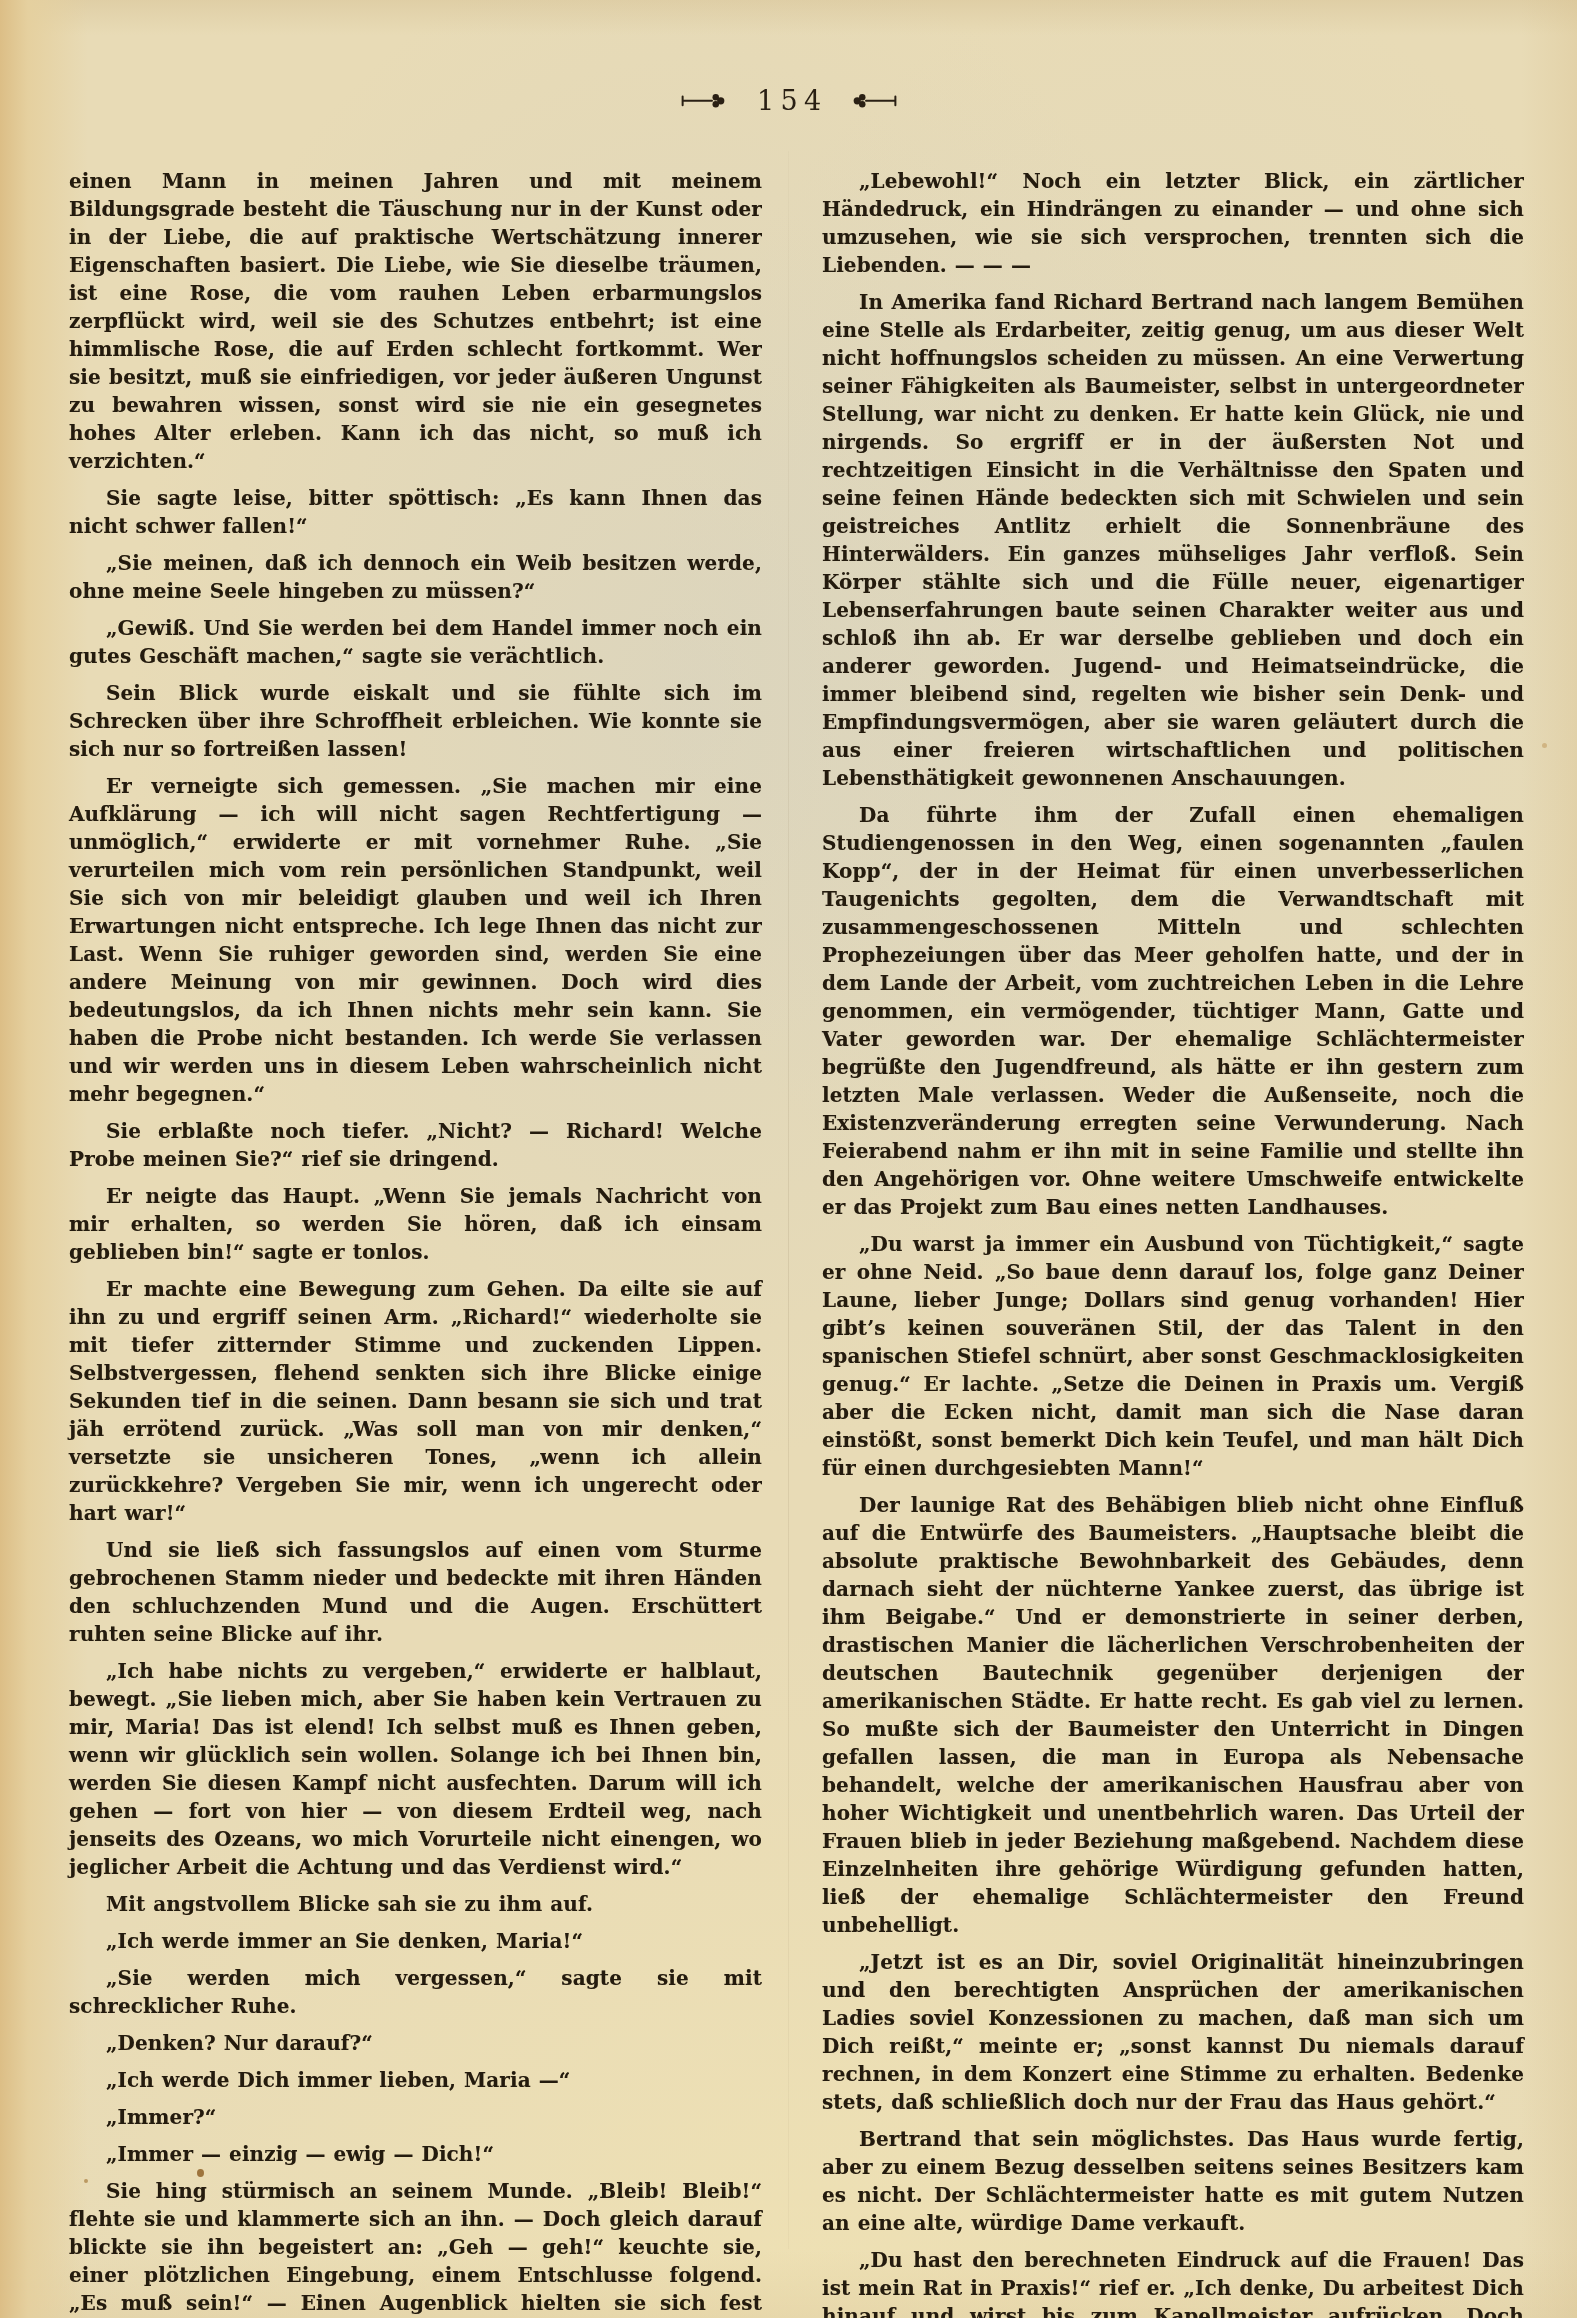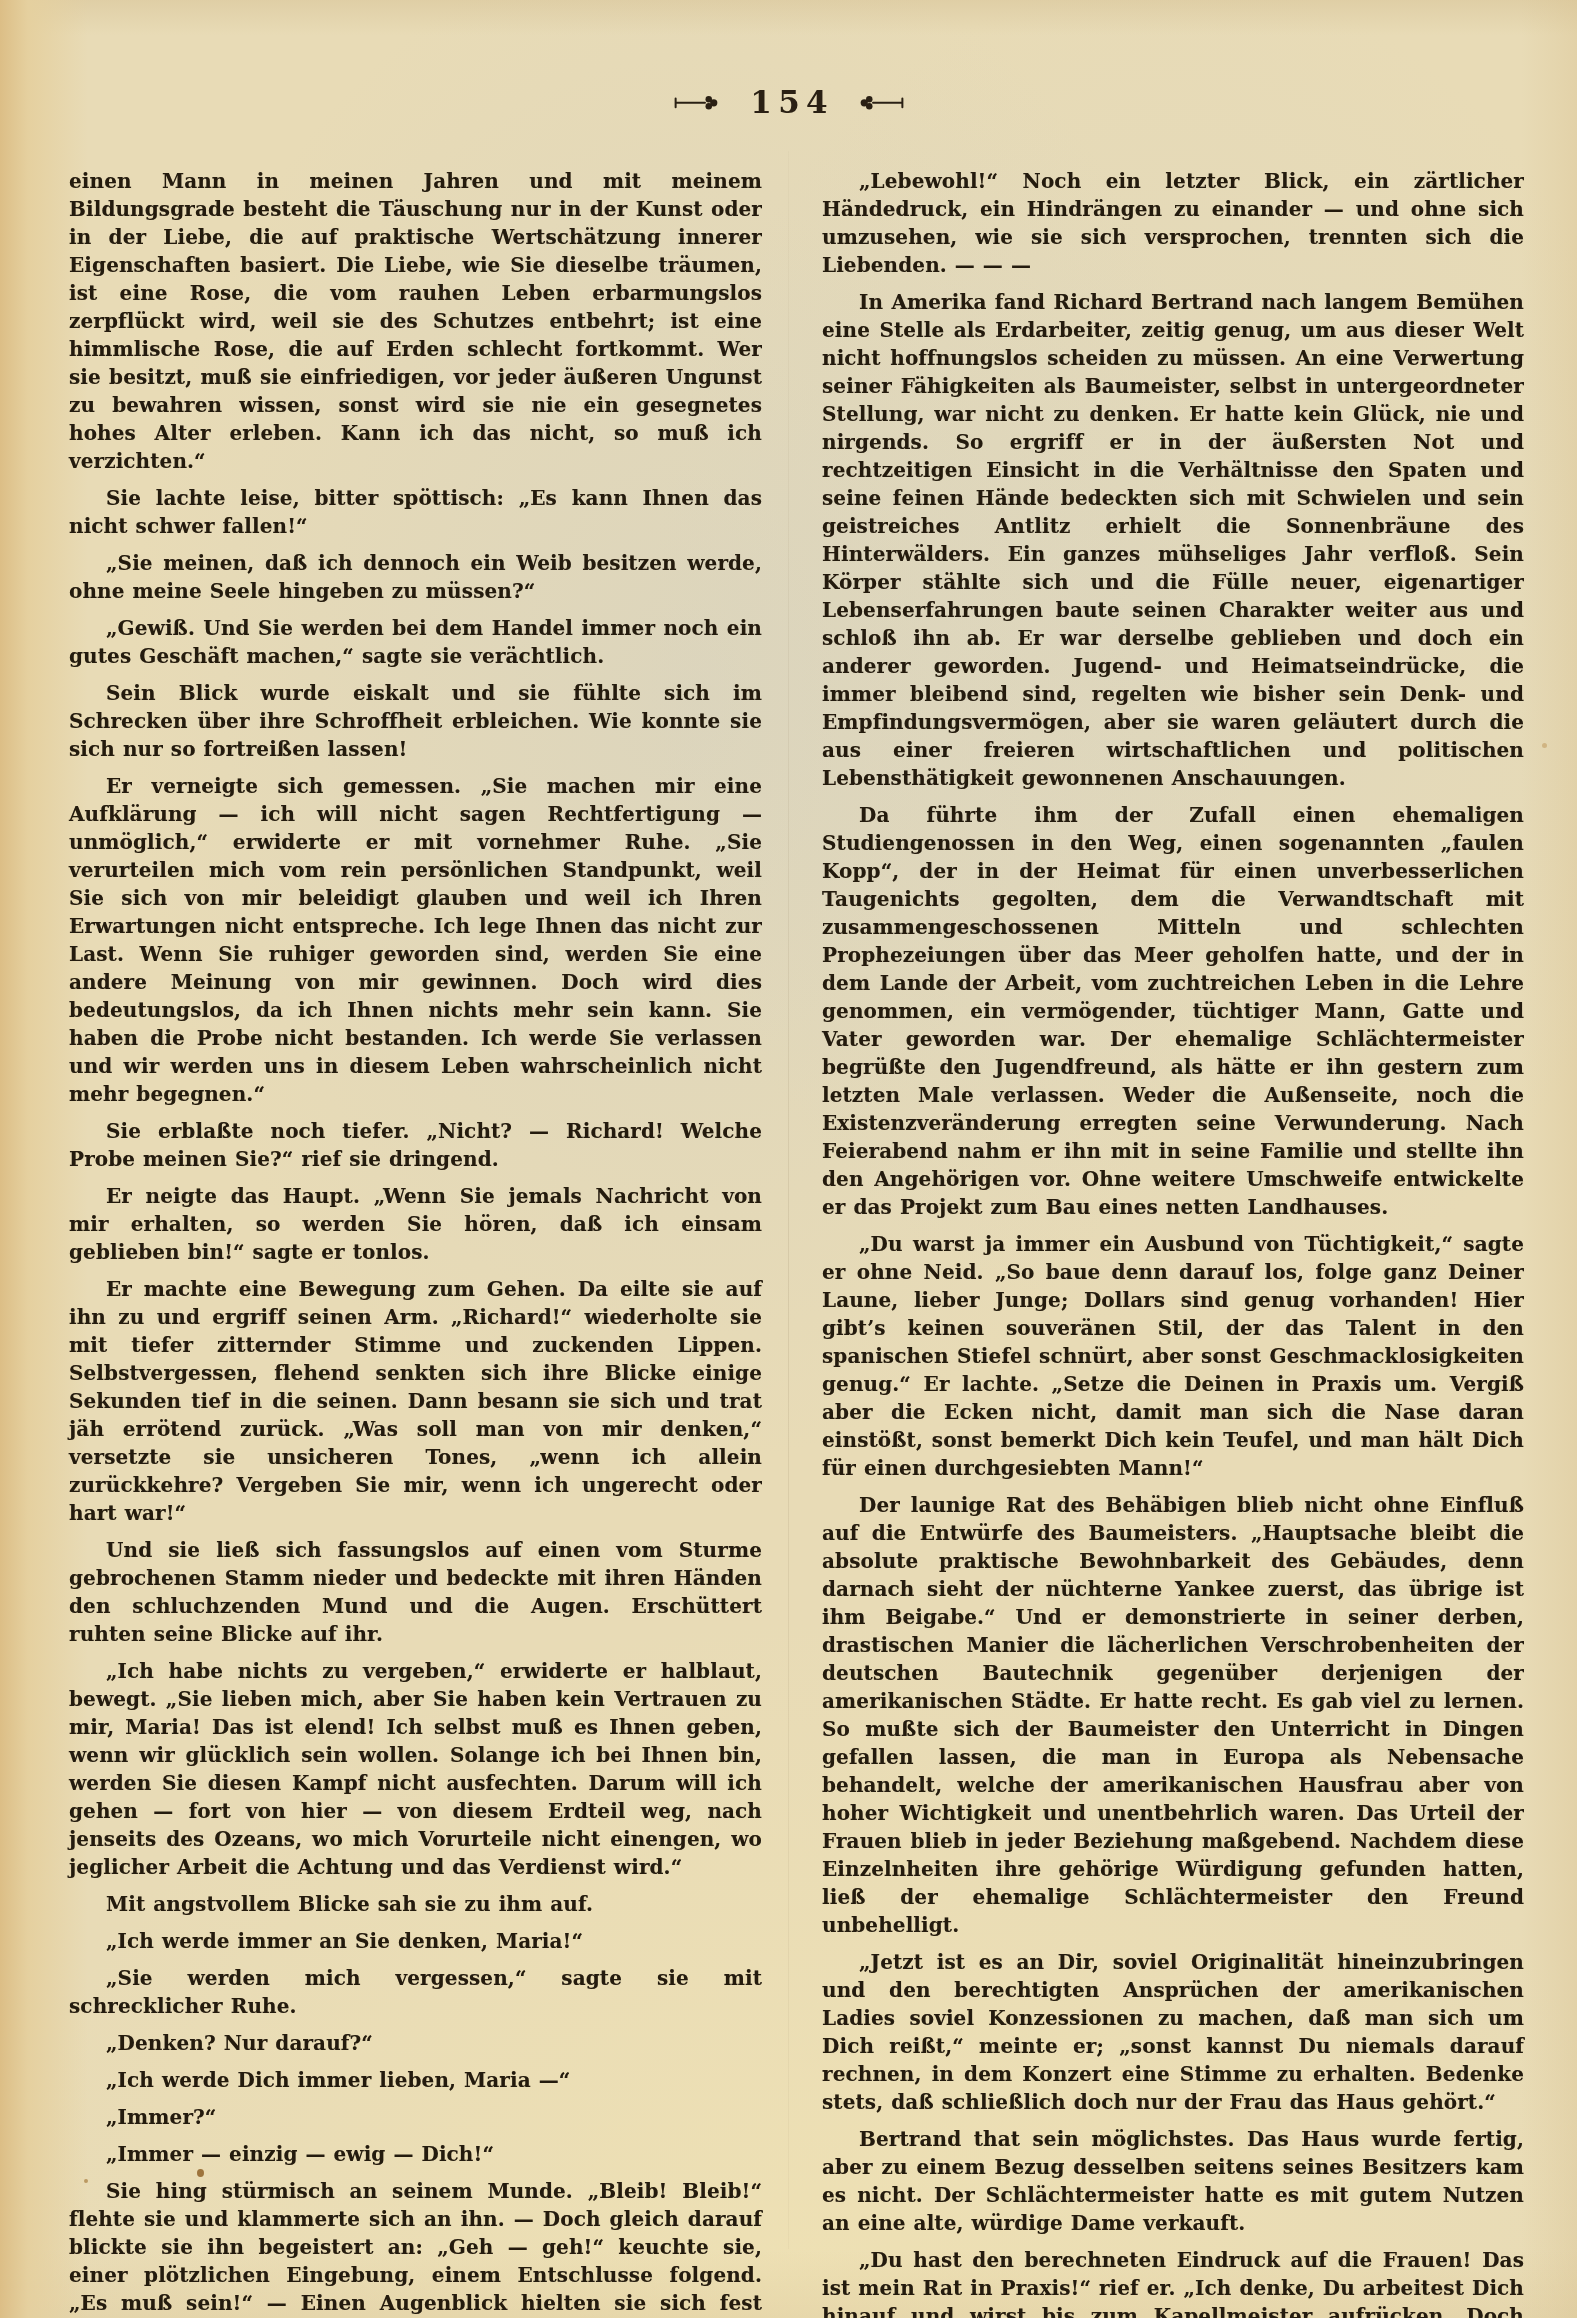--- a/index.html
+++ b/index.html
@@ -37,22 +37,22 @@
     top: 87px;
     left: 0;
     width: 100%;
     display: flex;
     justify-content: center;
     align-items: center;
     gap: 19px;
     color: #2a2014;
   }
   .page-number {
-    font-size: 31px;
-    font-weight: bold;
+    font-size: 27px;
+    font-weight: normal;
     letter-spacing: 6.3px;
     line-height: 1;
     text-indent: 6.3px; 
   }
   .fleuron { display: block; }
   .fleuron .stroke { stroke: #2a2014; stroke-width: 3.2; fill: none; stroke-linecap: round; }
   .fleuron .petal  { fill: #2a2014; }
   .fleuron-right { transform: scaleX(-1); }
 
   .text-column {
@@ -104,21 +104,21 @@
       <circle class="petal" cx="62" cy="19.5" r="5.2"></circle>
       <circle class="petal" cx="70" cy="14" r="5.8"></circle>
     </svg>
   </span>
 </div>
 
 <div class="text-column text-column-left">
 
     <p class="no-indent">einen Mann in meinen Jahren und mit meinem Bildungsgrade besteht die Täuschung nur in der Kunst oder in der Liebe, die auf praktische Wertschätzung innerer Eigenschaften basiert. Die Liebe, wie Sie dieselbe träumen, ist eine Rose, die vom rauhen Leben erbarmungslos zerpflückt wird, weil sie des Schutzes entbehrt; ist eine himmlische Rose, die auf Erden schlecht fortkommt. Wer sie besitzt, muß sie einfriedigen, vor jeder äußeren Ungunst zu bewahren wissen, sonst wird sie nie ein gesegnetes hohes Alter erleben. Kann ich das nicht, so muß ich verzichten.“</p>
 
-    <p>Sie lachte leise, bitter spöttisch: „Es kann Ihnen das nicht schwer fallen!“</p>
+    <p>Sie sagte leise, bitter spöttisch: „Es kann Ihnen das nicht schwer fallen!“</p>
 
     <p>„Sie meinen, daß ich dennoch ein Weib besitzen werde, ohne meine Seele hingeben zu müssen?“</p>
 
     <p>„Gewiß. Und Sie werden bei dem Handel immer noch ein gutes Geschäft machen,“ sagte sie verächtlich.</p>
 
     <p>Sein Blick wurde eiskalt und sie fühlte sich im Schrecken über ihre Schroffheit erbleichen. Wie konnte sie sich nur so fortreißen lassen!</p>
 
     <p>Er verneigte sich gemessen. „Sie machen mir eine Aufklärung — ich will nicht sagen Rechtfertigung — unmöglich,“ erwiderte er mit vornehmer Ruhe. „Sie verurteilen mich vom rein persönlichen Standpunkt, weil Sie sich von mir beleidigt glauben und weil ich Ihren Erwartungen nicht entspreche. Ich lege Ihnen das nicht zur Last. Wenn Sie ruhiger geworden sind, werden Sie eine andere Meinung von mir gewinnen. Doch wird dies bedeutungslos, da ich Ihnen nichts mehr sein kann. Sie haben die Probe nicht bestanden. Ich werde Sie verlassen und wir werden uns in diesem Leben wahrscheinlich nicht mehr begegnen.“</p>
 
     <p>Sie erblaßte noch tiefer. „Nicht? — Richard! Welche Probe meinen Sie?“ rief sie dringend.</p>

